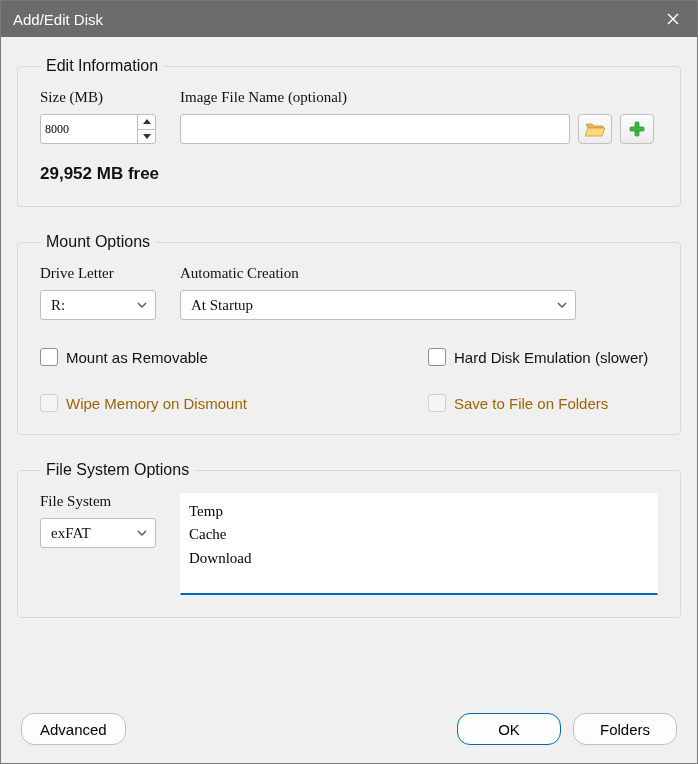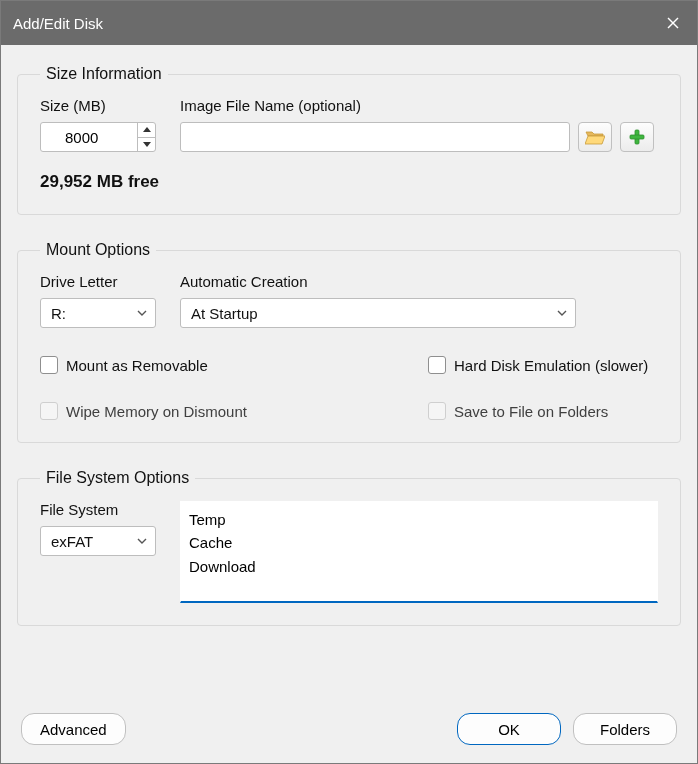--- a/index.html
+++ b/index.html
@@ -12,21 +12,21 @@
     color: #111;
     overflow: hidden;
   }
   .window {
     width: 698px; height: 764px;
     background: #f0f0f0;
     border: 1px solid #7a7a7a;
     display: flex; flex-direction: column;
   }
   .titlebar {
-    height: 44px;
+    height: 36px;
     background: #6b6b6b;
     color: #fff;
     display: flex; align-items: center;
     padding: 0 2px 0 12px;
     font-size: 15px;
   }
   .titlebar .title { flex: 1; }
   .titlebar .close {
     width: 44px; height: 36px;
     display: flex; align-items: center; justify-content: center;
@@ -40,33 +40,33 @@
   fieldset {
     border: 1px solid #d9d9d9;
     border-radius: 4px;
     margin: 10px 0 16px 0;
     padding: 14px 22px 22px 22px;
   }
   legend {
     padding: 0 6px;
     font-size: 16px;
   }
-  .row { display: flex; gap: 24px; align-items: flex-start; }
+  .row { display: flex; gap: 24px; align-items: flex-start; font-family: Liberation Serif, serif; }
   .col { display: flex; flex-direction: column; }
   .label { font-size: 15px; margin-bottom: 8px; }
 
   
   .spin {
     position: relative; width: 116px; height: 30px;
     background: #fff; border: 1px solid #bdbdbd; border-radius: 3px;
     display: flex;
   }
   .spin input {
     border: none; outline: none; width: 96px;
-    padding: 4px 24px; font-size: 15px; background: transparent;
+    padding: 4px 4px; font-size: 12px; background: transparent;
     font-family: inherit;
   }
   .spin .arrows {
     width: 18px; border-left: 1px solid #bdbdbd;
     display: flex; flex-direction: column;
   }
   .spin .arrow {
     flex: 1; display: flex; align-items: center; justify-content: center;
     cursor: pointer;
   }
@@ -101,21 +101,21 @@
   .select.fs    { width: 116px; }
   .select .chev {
     position: absolute; right: 8px; top: 50%; transform: translateY(-50%);
     pointer-events: none;
   }
 
   .checks { margin-top: 28px; display: flex; flex-direction: column; gap: 28px; }
   .checkrow { display: flex; }
   .checkrow .cb { display: flex; align-items: center; gap: 8px; font-size: 15px; }
   .checkrow .cb.left { width: 388px; }
-  .cb.disabled { color: #404040; }
+  .cb.disabled { color: #a16207; }
   .cbox {
     width: 18px; height: 18px; border: 1px solid #8f8f8f;
     border-radius: 3px; background: #fff; cursor: pointer;
   }
   .cb.disabled .cbox { border-color: #cfcfcf; background: #f5f5f5; cursor: default; }
 
   .folders {
     width: 478px; height: 102px;
     background: #fff;
     border: 1px solid #fff;
@@ -156,21 +156,21 @@
       <svg width="12" height="12" viewBox="0 0 12 12">
         <line x1="1" y1="1" x2="11" y2="11" stroke="#fff" stroke-width="1.4"></line>
         <line x1="11" y1="1" x2="1" y2="11" stroke="#fff" stroke-width="1.4"></line>
       </svg>
     </div>
   </div>
 
   <div class="content">
 
     <fieldset>
-      <legend>Size Information</legend>
+      <legend>Edit Information</legend>
 
       <div class="row">
         <div class="col">
           <span class="label">Size (MB)</span>
           <div class="spin">
             <input type="text" value="8000" style="">
             <div class="arrows">
               <div class="arrow">
                 <svg width="8" height="5">
                     <polygon points="4,0 8,5 0,5" fill="#333"></polygon>

